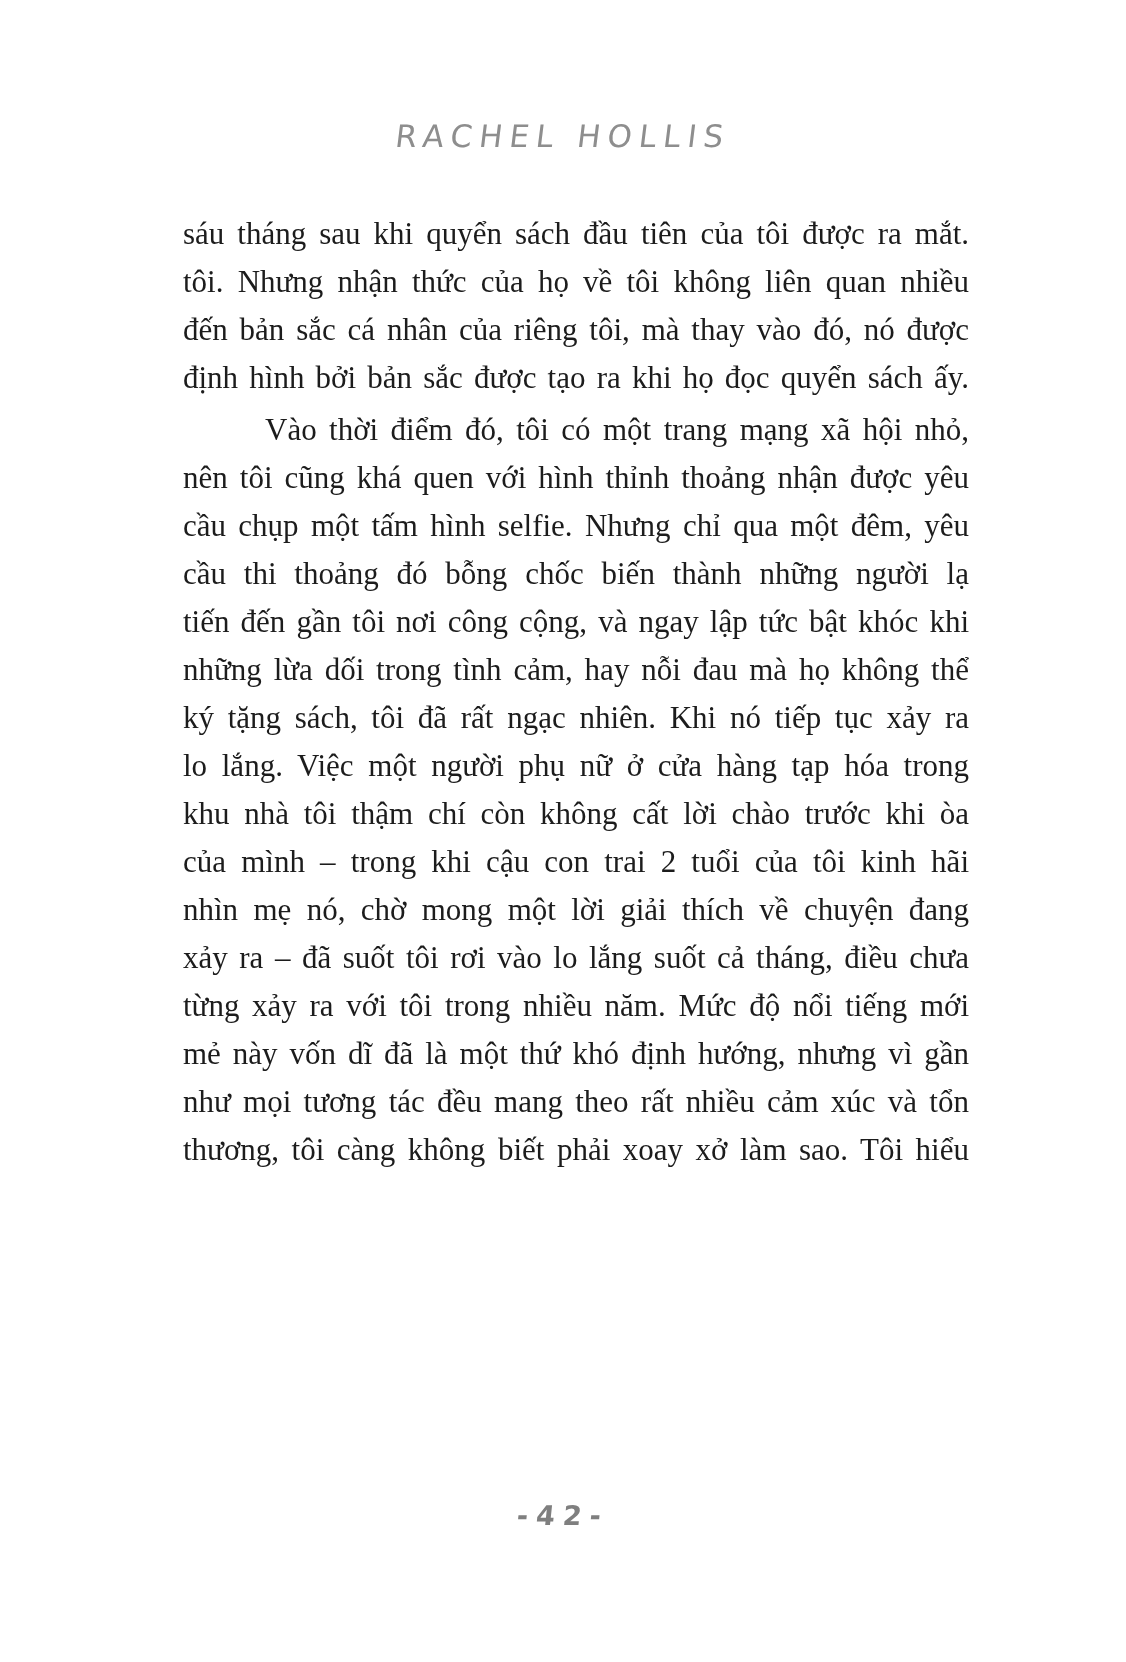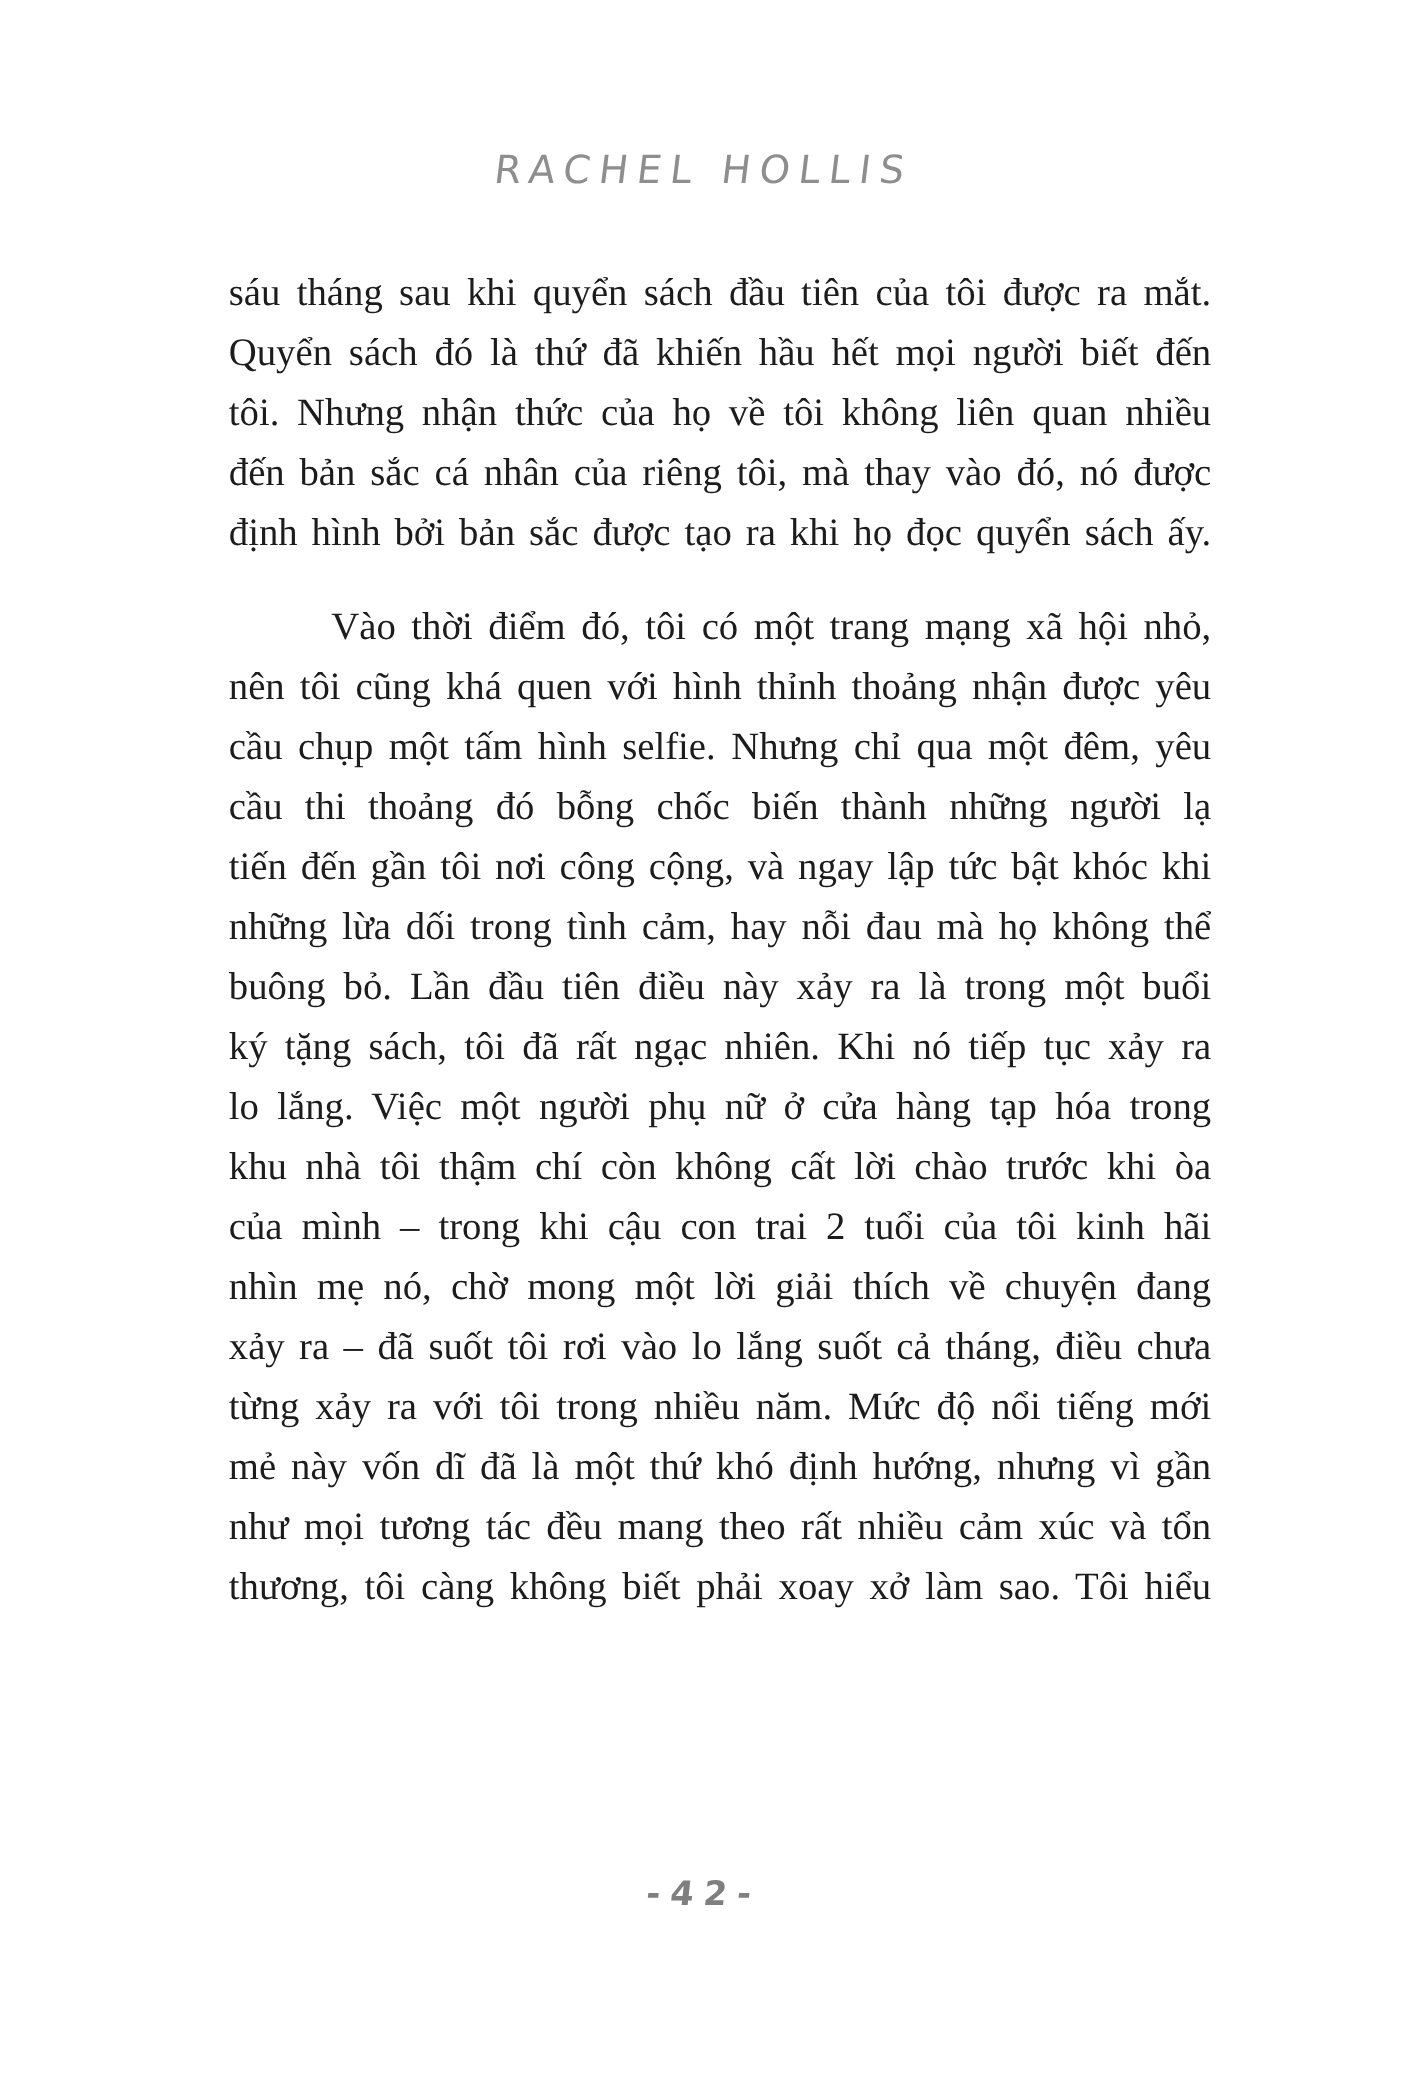--- a/index.html
+++ b/index.html
@@ -27,21 +27,21 @@
   .body-text {
     position: absolute;
     top: 210px;
     left: 183px;
     width: 786px;
     color: #1c1c1c;
     font-size: 31px;
     line-height: 48px;
   }
   .para { margin: 0; }
-  .para + .para { margin-top: 27px; }
+  .para + .para { margin-top: 4px; }
   .jline {
     text-align: justify;
     text-align-last: justify;
     white-space: normal;
     overflow: hidden;
     height: 48px;
   }
   .jline.first-indent { text-indent: 82px; }
   .page-number {
     position: absolute;
@@ -60,33 +60,31 @@
 </head>
 <body>
 
 <div class="page">
 
   <div class="running-head">RACHEL HOLLIS</div>
 
   <div class="body-text">
       <div class="para">
         <div class="jline">sáu tháng sau khi quyển sách đầu tiên của tôi được ra mắt.</div>
-        <div class="jline">Quyển sách đó là thứ đã khiến hầu hết mọi người biết đến</div>
         <div class="jline">tôi. Nhưng nhận thức của họ về tôi không liên quan nhiều</div>
         <div class="jline">đến bản sắc cá nhân của riêng tôi, mà thay vào đó, nó được</div>
         <div class="jline">định hình bởi bản sắc được tạo ra khi họ đọc quyển sách ấy.</div>
       </div>
       <div class="para">
         <div class="jline first-indent">Vào thời điểm đó, tôi có một trang mạng xã hội nhỏ,</div>
         <div class="jline">nên tôi cũng khá quen với hình thỉnh thoảng nhận được yêu</div>
         <div class="jline">cầu chụp một tấm hình selfie. Nhưng chỉ qua một đêm, yêu</div>
         <div class="jline">cầu thi thoảng đó bỗng chốc biến thành những người lạ</div>
         <div class="jline">tiến đến gần tôi nơi công cộng, và ngay lập tức bật khóc khi</div>
         <div class="jline">những lừa dối trong tình cảm, hay nỗi đau mà họ không thể</div>
-        <div class="jline">buông bỏ. Lần đầu tiên điều này xảy ra là trong một buổi</div>
         <div class="jline">ký tặng sách, tôi đã rất ngạc nhiên. Khi nó tiếp tục xảy ra</div>
         <div class="jline">lo lắng. Việc một người phụ nữ ở cửa hàng tạp hóa trong</div>
         <div class="jline">khu nhà tôi thậm chí còn không cất lời chào trước khi òa</div>
         <div class="jline">của mình – trong khi cậu con trai 2 tuổi của tôi kinh hãi</div>
         <div class="jline">nhìn mẹ nó, chờ mong một lời giải thích về chuyện đang</div>
         <div class="jline">xảy ra – đã suốt tôi rơi vào lo lắng suốt cả tháng, điều chưa</div>
         <div class="jline">từng xảy ra với tôi trong nhiều năm. Mức độ nổi tiếng mới</div>
         <div class="jline">mẻ này vốn dĩ đã là một thứ khó định hướng, nhưng vì gần</div>
         <div class="jline">như mọi tương tác đều mang theo rất nhiều cảm xúc và tổn</div>
         <div class="jline">thương, tôi càng không biết phải xoay xở làm sao. Tôi hiểu</div>

